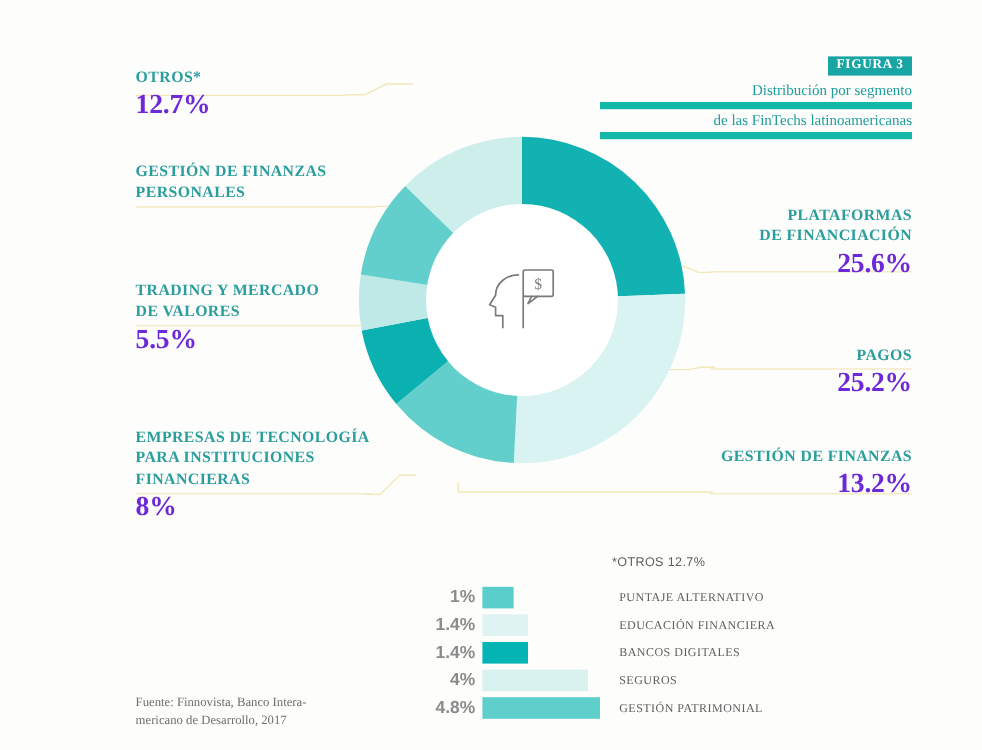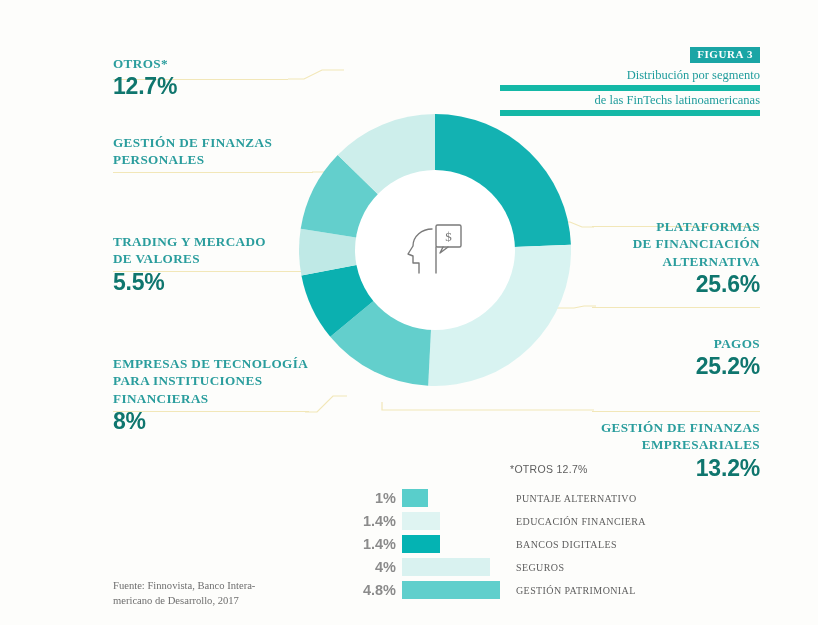--- a/index.html
+++ b/index.html
@@ -79,30 +79,30 @@
   .callout .cap {
     font-family: "Liberation Serif", serif;
     font-weight: bold;
     font-size: 13.2px;
     letter-spacing: 0.35px;
     color: #2a9d9d;
     line-height: 1.32;
     text-transform: uppercase;
   }
   .callout .pct {
-    font-family: Liberation Sans, sans-serif;
+    font-family: Liberation Serif, serif;
     font-weight: bold;
     font-size: 23px;
     letter-spacing: -0.2px;
-    color: #0f766e;
+    color: #6d28d9;
     line-height: 1.12;
     margin-top: 2px;
   }
   .callout.left { text-align: left; }
-  .callout.right { text-align: right; margin-top: 48px; }
+  .callout.right { text-align: right; }
 
   .rule {
     position: absolute;
     height: 1px;
     background: #f2e7b8;
   }
 
   
   .otros-note {
     position: absolute;
@@ -264,32 +264,30 @@
   <div class="callout left" style="left:113px; top:355px;">
     <div class="cap">EMPRESAS DE TECNOLOGÍA</div>
     <div class="cap">PARA INSTITUCIONES</div>
     <div class="cap">FINANCIERAS</div>
     <div class="pct">8%</div>
   </div>
 
   <div class="callout right" style="left:500px; top:170px; width:260px;">
     <div class="cap">PLATAFORMAS</div>
     <div class="cap">DE FINANCIACIÓN</div>
-    <div class="cap">ALTERNATIVA</div>
     <div class="pct">25.6%</div>
   </div>
 
   <div class="callout right" style="left:500px; top:287px; width:260px;">
     <div class="cap">PAGOS</div>
     <div class="pct">25.2%</div>
   </div>
 
   <div class="callout right" style="left:500px; top:371px; width:260px;">
     <div class="cap">GESTIÓN DE FINANZAS</div>
-    <div class="cap">EMPRESARIALES</div>
     <div class="pct">13.2%</div>
   </div>
 
   <div class="otros-note">*OTROS 12.7%</div>
 
   <div class="barchart">
 
     <div class="bar-row">
       <div class="bar-pct">1%</div>
       <div class="bar-track">

